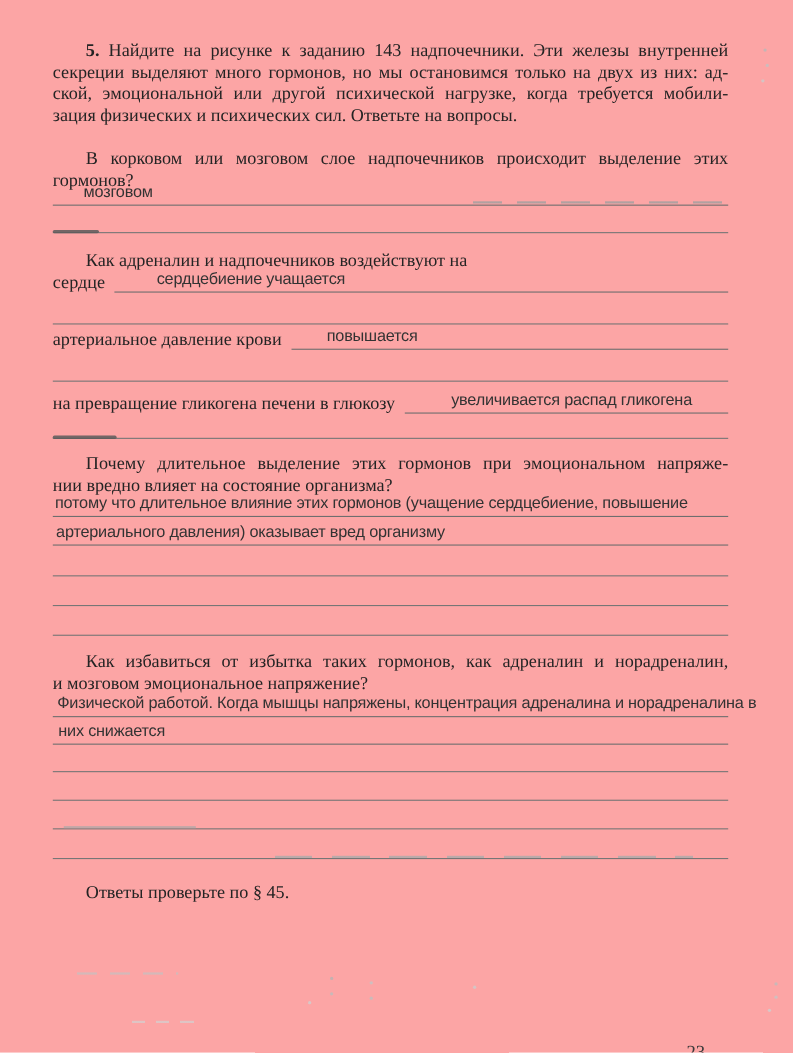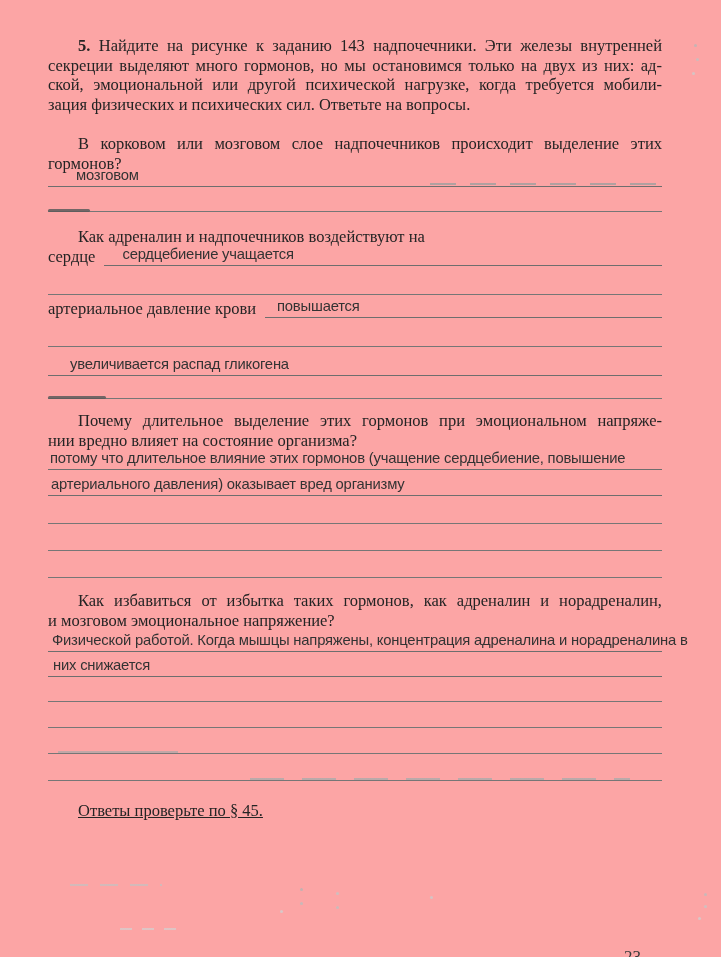--- a/index.html
+++ b/index.html
@@ -27,24 +27,24 @@
   
   .label-row {
     position:absolute; left:48px; width:614px; height:26px;
     display:flex; align-items:flex-end;
   }
   .plabel { font-size:16.5px; line-height:18px; padding-right:9px; }
   .fill-line {
     flex:1 1 0; min-width:0; position:relative; height:100%;
     border-bottom:1.3px solid #6e6e6e;
   }
-  .fill-line .ans { position:absolute; bottom:3px; }
+  .fill-line .ans { position:absolute; bottom:3px;margin-left:20px; }
   
   .rule { position:absolute; left:48px; width:614px; border-top:1.1px solid #767676; }
-  .footer-note { position:absolute; left:48px; top:801px;text-decoration:underline; }
+  .footer-note { position:absolute; left:48px; top:801px; }
   .page-num { position:absolute; left:624px; top:947px; font-size:17px; color:#3a3a3a; }
   
   .art { position:absolute; pointer-events:none; }
 </style>
 </head>
 <body>
 
 <div class="page">
 
   <div class="block" style="top:36px">
@@ -78,20 +78,21 @@
 
   <div class="label-row" style="top:292px">
     <span class="plabel">артериальное давление крови</span>
     <span class="fill-line">
         <span class="ans" style="left:12px">повышается</span>
       </span>
   </div>
   <div class="rule" style="top:346px"></div>
 
   <div class="label-row" style="top:350px">
+    <span class="plabel">на превращение гликогена печени в глюкозу</span>
     <span class="fill-line">
         <span class="ans" style="left:22px">увеличивается распад гликогена</span>
       </span>
   </div>
   <div class="rule" style="top:398px"></div>
 
   <div class="block" style="top:411px">
     <div class="pline j indent">Почему длительное выделение этих гормонов при эмоциональном напряже-</div>
     <div class="pline">нии вредно влияет на состояние организма?</div>
   </div>

